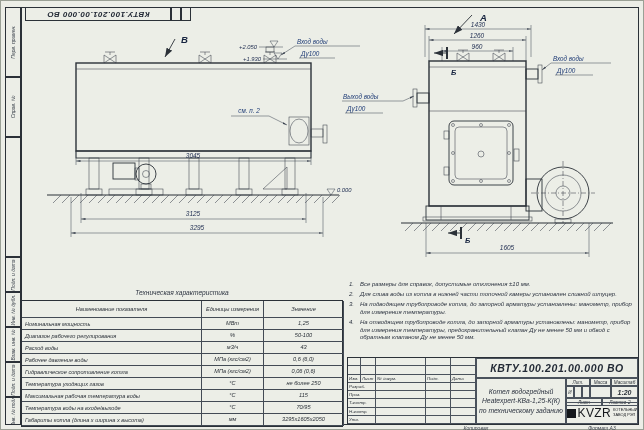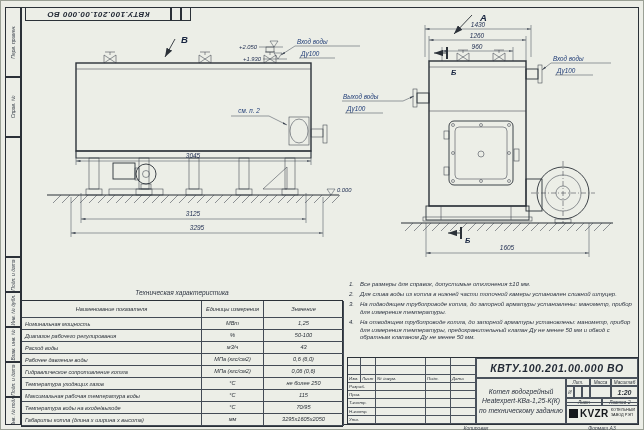--- a/index.html
+++ b/index.html
@@ -32,21 +32,21 @@
   .tech .c{justify-content:center;text-align:center;line-height:1.15}
   .tb{position:absolute;left:346px;top:356px;width:292px;height:68px;border:1px solid #2b3138;background:#eceee7}
   .tb .cell{position:absolute;border:.5px solid #4a525c;font-size:4.6px;font-style:italic;display:flex;align-items:center;justify-content:center;overflow:hidden}
   .tb-left{position:absolute;left:0;top:0;width:128px;height:66px;display:grid;grid-template-columns:13px 15px 50px 25px 25px;grid-auto-rows:8.25px}
   .tb-left .g{border-right:.5px solid #4a525c;border-bottom:.5px solid #4a525c;font-size:4.4px;font-style:italic;display:flex;align-items:center;padding-left:1px;overflow:hidden}
   .tb-left .span2{grid-column:span 2}
   .docnum{left:128px;top:0;width:162px;height:20px;font-size:10.5px !important;font-weight:bold;letter-spacing:.6px;color:#232a36}
   .prodname{left:128px;top:20px;width:90px;height:46px;flex-direction:column;font-size:6.8px !important;line-height:1.35;text-align:center;color:#2c3340}
   .company{left:218px;top:44px;width:72px;height:22px;gap:2px}
   .logo-sq{width:9px;height:9px;background:#15181c;flex:none}
-  .logo-txt{font-size:10px;font-weight:bold;font-style:normal;letter-spacing:.4px;color:#15181c}
+  .logo-txt{font-size:12px;font-weight:normal;font-style:normal;letter-spacing:.4px;color:#15181c}
   .logo-lines{display:flex;flex-direction:column;font-size:3.9px;font-style:normal;line-height:1.2;color:#15181c}
   .underbar{position:absolute;top:424px;font-size:5px;font-style:italic;color:#3a414b}
 </style>
 </head>
 <body>
 
 <div class="sheet">
   <div class="frame"></div>
 
   <div class="box" style="left:4px;top:6px;width:16px;height:70px">

